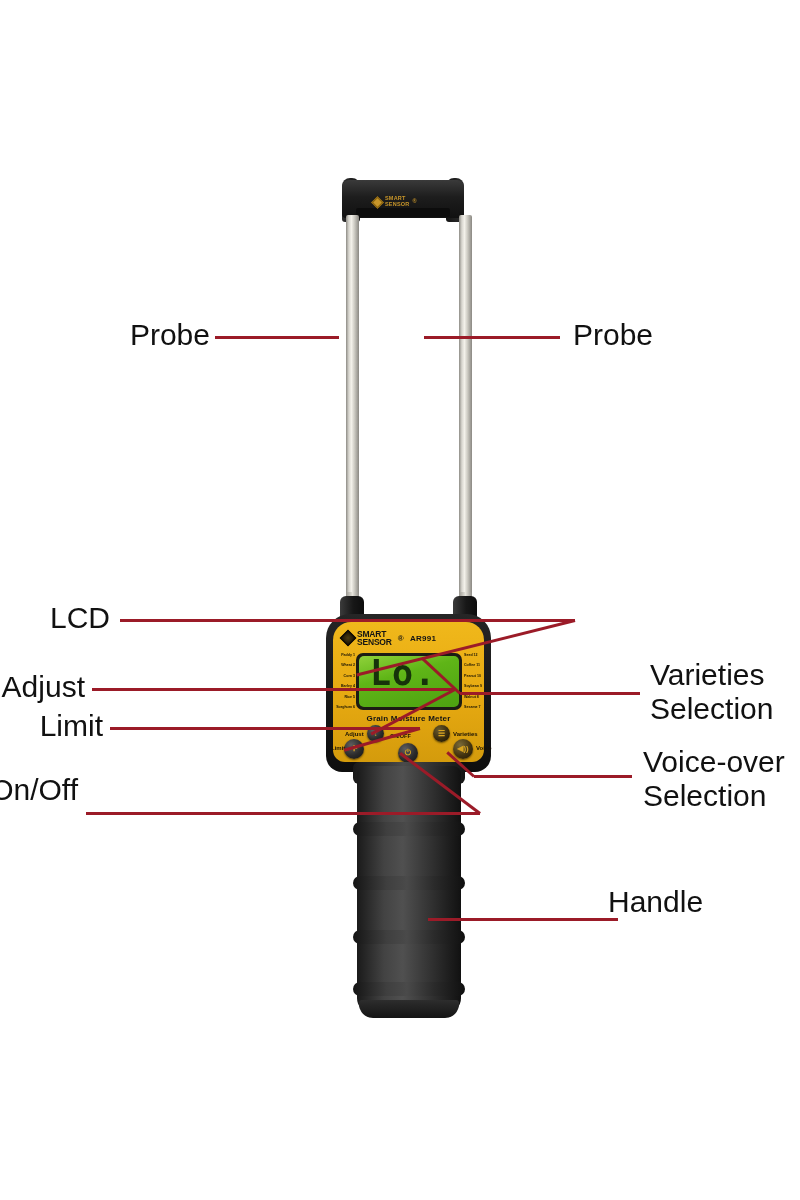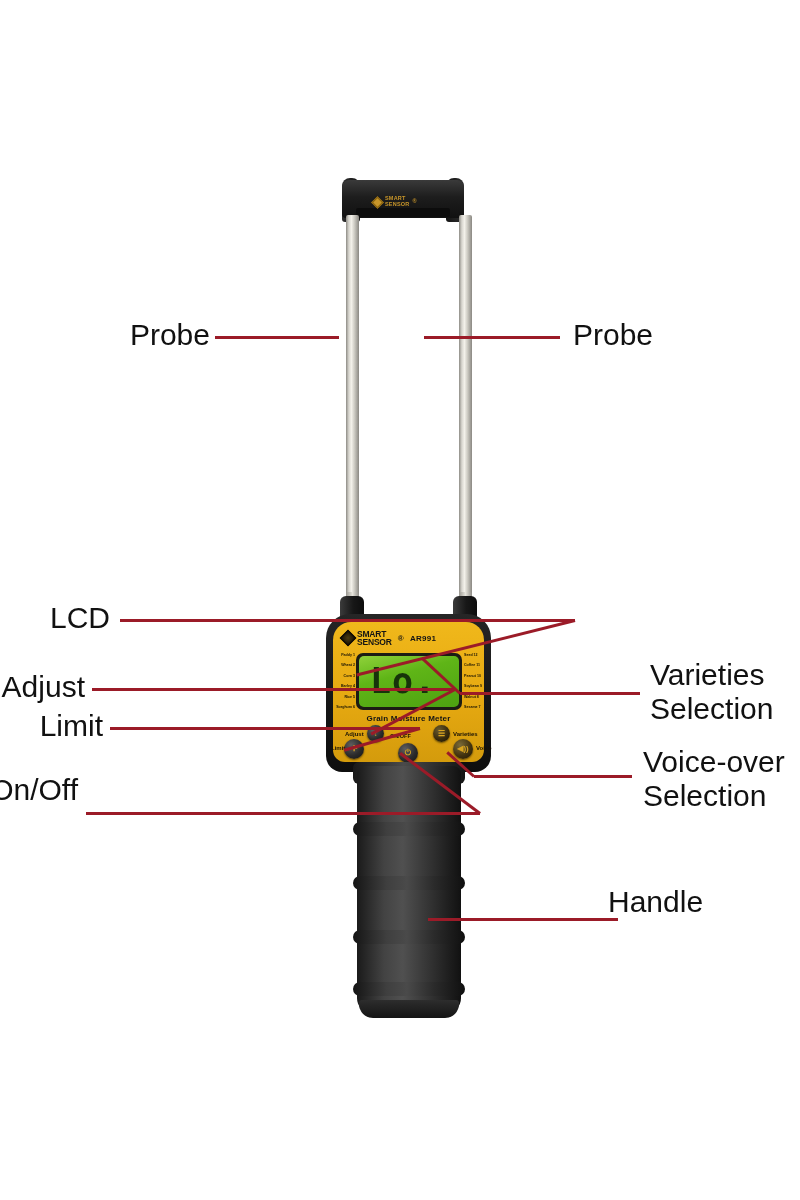--- a/index.html
+++ b/index.html
@@ -71,21 +71,21 @@
         box-shadow:inset 0 0 0 1.5px #120d03;}
   .brand .bt{font-size:8.5px;font-weight:700;color:#141414;line-height:1.0;letter-spacing:-.2px;}
   .brand .model{font-size:8px;font-weight:700;color:#141414;margin-left:3px;letter-spacing:.3px;}
 
   
   .lcd-bez{position:absolute;left:347px;top:653px;width:106px;height:57px;
         background:#1c1c14;border-radius:7px;}
   .lcd{position:absolute;left:350px;top:656px;width:100px;height:51px;
         background:linear-gradient(165deg,#8fd13a 0%,#5fb517 38%,#4da111 100%);
         border-radius:5px;overflow:hidden;
-        display:flex;align-items:center;justify-content:flex-start;}
+        display:flex;justify-content:flex-start;}
   .lcd-val{font-family:"DejaVu Sans Mono", monospace;font-size:35px;font-weight:700;
         color:#16340a;letter-spacing:1px;margin-left:11px;line-height:1;}
 
   
   .glist{position:absolute;top:654px;width:20px;height:56px;display:flex;
         flex-direction:column;justify-content:space-between;}
   .glist.lf{left:326px;align-items:flex-end;}
   .glist.rt{left:455px;align-items:flex-start;}
   .glist span{font-size:3.6px;color:#1a1405;line-height:1;white-space:nowrap;font-weight:700;}
 

